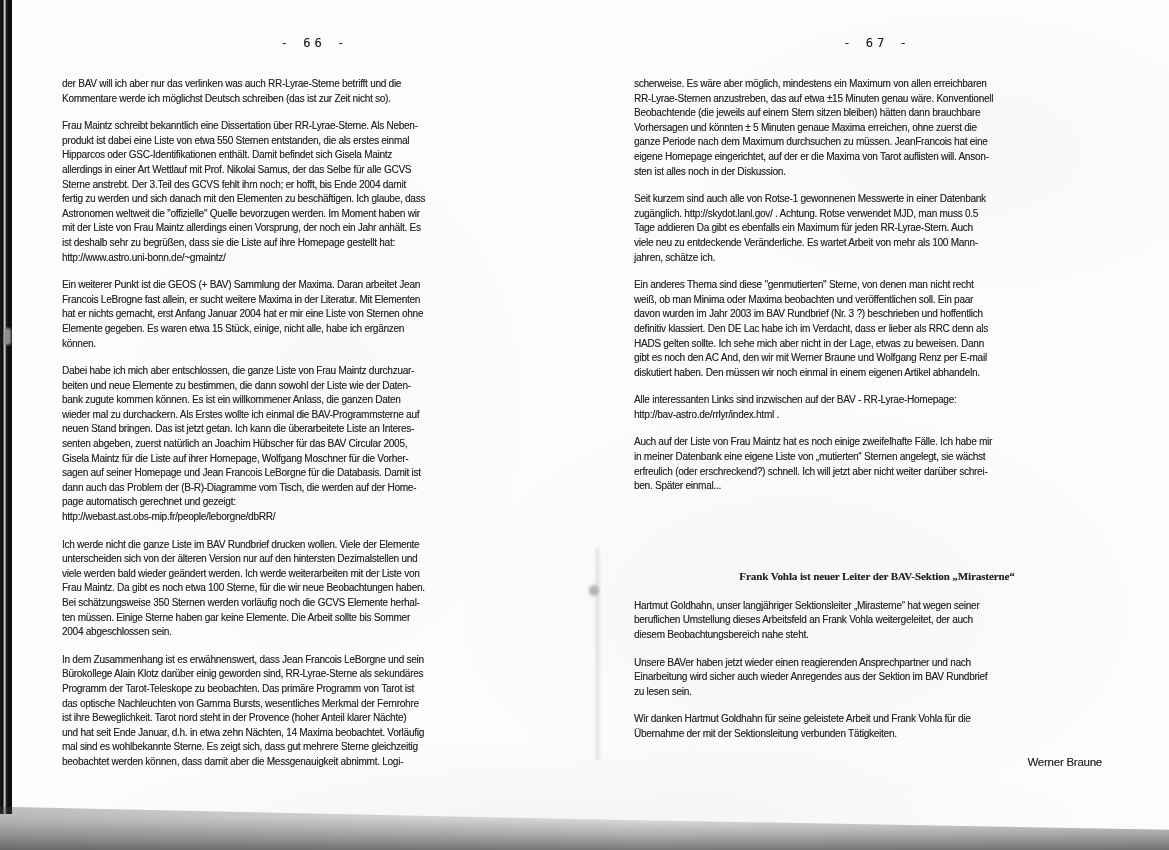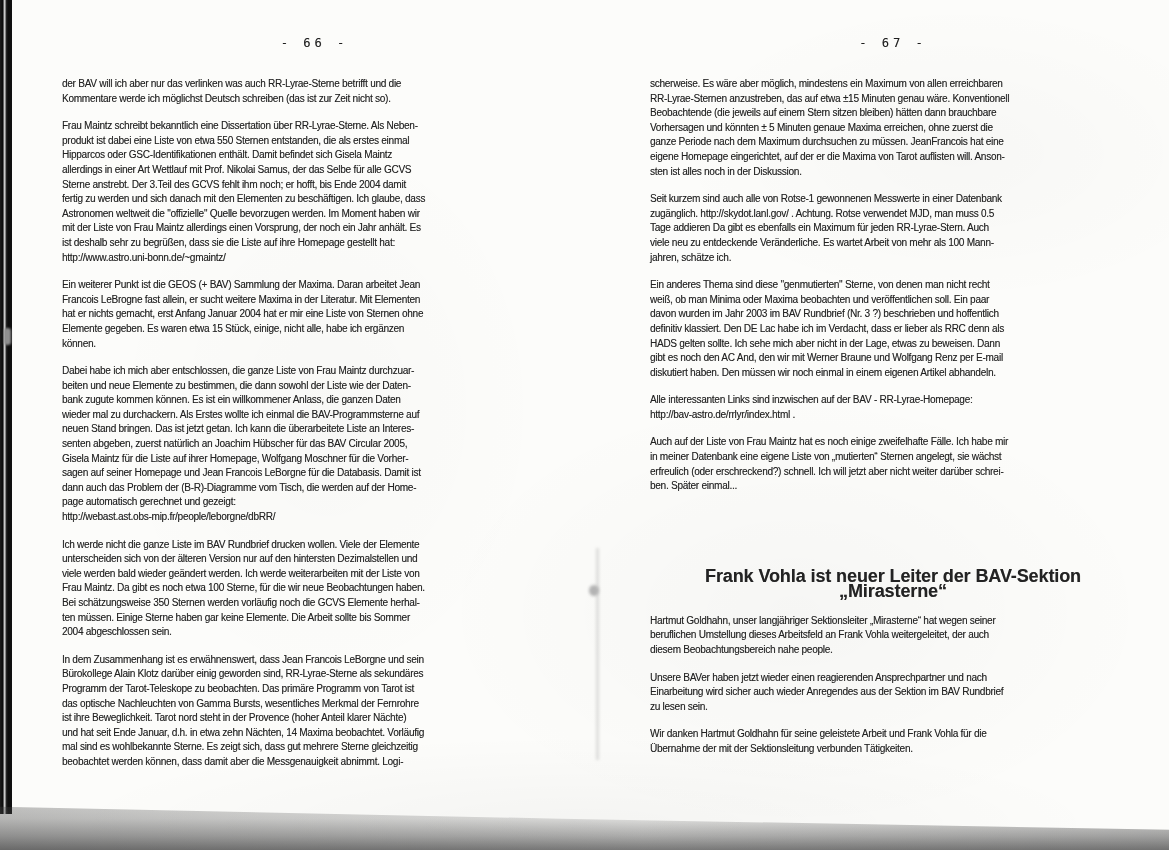--- a/index.html
+++ b/index.html
@@ -25,44 +25,45 @@
       radial-gradient(ellipse 700px 120px at 50% 97%, rgba(0,0,0,0.03), transparent 75%);
     pointer-events: none;
   }
   .page {
     position: absolute;
     top: 36px;
     color: #232323;
     text-shadow: 0.2px 0.2px 0.4px rgba(30,30,30,0.4);
   }
   .page.left  { left: 62px;  width: 505px; }
-  .page.right { left: 650px; width: 486px; }
+  .page.right { left: 634px; width: 486px; }
   .page-num {
     text-align: center;
     font-family: "DejaVu Sans Mono", "Liberation Mono", monospace;
     font-size: 12px;
     line-height: 14px;
     letter-spacing: 4px;
     color: #1e1e1e;
   }
   .body-text { margin-top: 27px; }
   .body-text p {
     margin: 0 0 13px 0;
     font-size: 10px;
     letter-spacing: -0.25px;
     line-height: 14.6px;
     white-space: pre-line;
   }
   .section-heading {
     margin: 75px 0 15px 0;
     text-align: center;
-    font-size: 18px;
+    font-size: 11px;
     font-weight: bold;
     letter-spacing: -0.1px;
     line-height: 15px;
+    font-family: Liberation Serif, serif;
   }
   .signature {
     margin-top: 2px;
     padding-right: 18px;
     text-align: right;
     font-size: 11.5px;
     letter-spacing: -0.25px;
     line-height: 14.6px;
   }
   
@@ -180,26 +181,27 @@
 diskutiert haben. Den müssen wir noch einmal in einem eigenen Artikel abhandeln.</p>
       <p>Alle interessanten Links sind inzwischen auf der BAV - RR-Lyrae-Homepage:
 http://bav-astro.de/rrlyr/index.html .</p>
       <p>Auch auf der Liste von Frau Maintz hat es noch einige zweifelhafte Fälle. Ich habe mir
 in meiner Datenbank eine eigene Liste von „mutierten“ Sternen angelegt, sie wächst
 erfreulich (oder erschreckend?) schnell. Ich will jetzt aber nicht weiter darüber schrei-
 ben. Später einmal...</p>
       <h2 class="section-heading">Frank Vohla ist neuer Leiter der BAV-Sektion „Mirasterne“</h2>
       <p>Hartmut Goldhahn, unser langjähriger Sektionsleiter „Mirasterne“ hat wegen seiner
 beruflichen Umstellung dieses Arbeitsfeld an Frank Vohla weitergeleitet, der auch
-diesem Beobachtungsbereich nahe people.</p>
+diesem Beobachtungsbereich nahe steht.</p>
       <p>Unsere BAVer haben jetzt wieder einen reagierenden Ansprechpartner und nach
 Einarbeitung wird sicher auch wieder Anregendes aus der Sektion im BAV Rundbrief
 zu lesen sein.</p>
       <p>Wir danken Hartmut Goldhahn für seine geleistete Arbeit und Frank Vohla für die
 Übernahme der mit der Sektionsleitung verbunden Tätigkeiten.</p>
+      <div class="signature">Werner Braune</div>
     </div>
   </section>
 
   <div class="edge-strip"></div>
   <div class="edge-smudge"></div>
   <div class="gutter-shadow"></div>
   <div class="page-smudge"></div>
   <div class="bottom-shadow"></div>
 </div>
 

